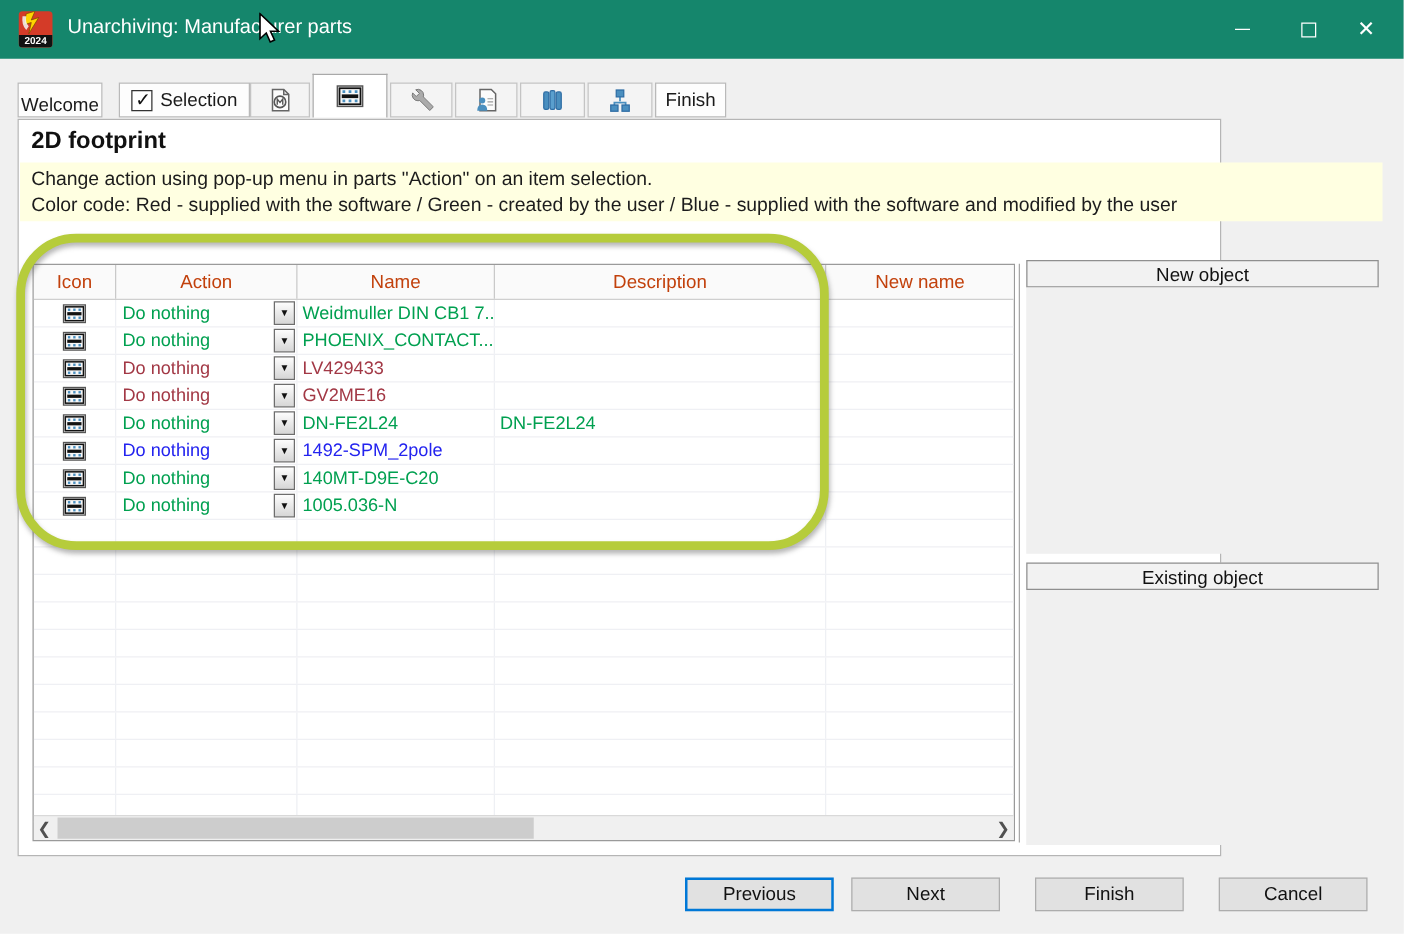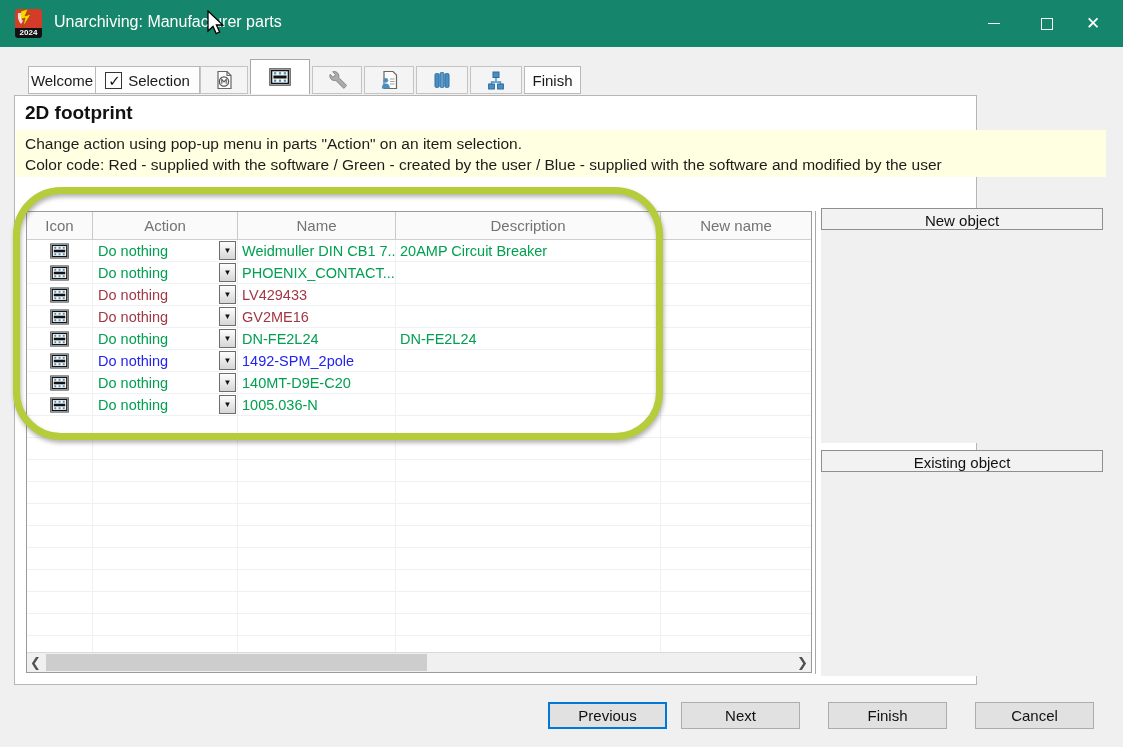--- a/index.html
+++ b/index.html
@@ -45,21 +45,21 @@
     background:#ffffff; border:1px solid #b5b5b5; }
   .page-title { position:absolute; left:10px; top:6px; font-size:19px; font-weight:bold;
     color:#111; }
   .info-box { position:absolute; left:1px; top:34px; width:1090px; height:47px;
     background:#ffffe1; font-size:15.5px; color:#1c1c1c; padding:3px 9px; line-height:21px; }
 
   
   .table { position:absolute; left:11px; top:115px; width:786px; height:462px;
     background:#fff; border:1px solid #9a9a9a; overflow:hidden; }
   .thead { display:flex; height:28px; background:#fafafa; border-bottom:1px solid #cfcfcf;
-    font-size:15px; color:#737373; }
+    font-size:15px; color:#c2410c; }
   .th { display:flex; align-items:center; justify-content:center;
     border-right:1px solid #c9c9c9; }
   .th:last-child { border-right:none; }
   .col-icon { width:66px; } .col-action { width:145px; } .col-name { width:158px;text-align:center; }
   .col-desc { width:265px; } .col-newname { flex:1; }
   .trow { display:flex; height:22px; border-bottom:1px solid #eff0f4; font-size:14.5px; }
   .td { border-right:1px solid #eef0f4; display:flex; align-items:center; overflow:hidden; }
   .td:last-child { border-right:none; }
   .td-icon { justify-content:center; }
   .td-action { position:relative; padding-left:5px; }
@@ -122,21 +122,21 @@
     </div>
   <div class="win-btn btn-max">
       <div class="glyph-max"></div>
     </div>
   <div class="win-btn btn-close">
       <div class="glyph-close">✕</div>
     </div>
 </div>
 
 <div class="tabstrip">
-  <div class="tab" style="left:28px; width:68px;">
+  <div class="tab" style="left:14px; width:68px;align-items:flex-end;">
     <span>Welcome</span>
   </div>
   <div class="tab" style="left:95px; width:105px;">
     <span class="checkbox">
         <span class="mark">✓</span>
       </span>
     <span>Selection</span>
   </div>
   <div class="tab icon-only" style="left:200px; width:48px;">
     <svg width="20" height="20" viewBox="0 0 20 20">
@@ -222,21 +222,20 @@
               <rect x="14.8" y="11.6" width="2.2" height="2.2" fill="#4a8fbf"></rect>
       </svg>
     </div>
     <div class="td td-action col-action">
       <span>Do nothing</span>
       <span class="combo-btn">
               <span class="tri">▼</span>
             </span>
     </div>
     <div class="td td-name col-name">Weidmuller DIN CB1 7...</div>
-    <div class="td td-desc col-desc">20AMP Circuit Breaker</div>
     <div class="td col-newname"></div>
   </div>
         <div class="trow" style="color: rgb(0, 160, 80);">
     <div class="td td-icon col-icon">
       <svg class="fp-icon" width="19" height="16" viewBox="0 0 22 18">
         <rect x="0.8" y="0.8" width="20.4" height="16.4" fill="#e8e8e8" stroke="#555" stroke-width="1.2"></rect>
         <rect x="2.6" y="2.6" width="16.8" height="12.8" fill="#f8f8f8" stroke="#111" stroke-width="1.4"></rect>
         <rect x="5" y="4.2" width="2.2" height="2.2" fill="#4a8fbf"></rect>
               <rect x="9.9" y="4.2" width="2.2" height="2.2" fill="#4a8fbf"></rect>
               <rect x="14.8" y="4.2" width="2.2" height="2.2" fill="#4a8fbf"></rect>

